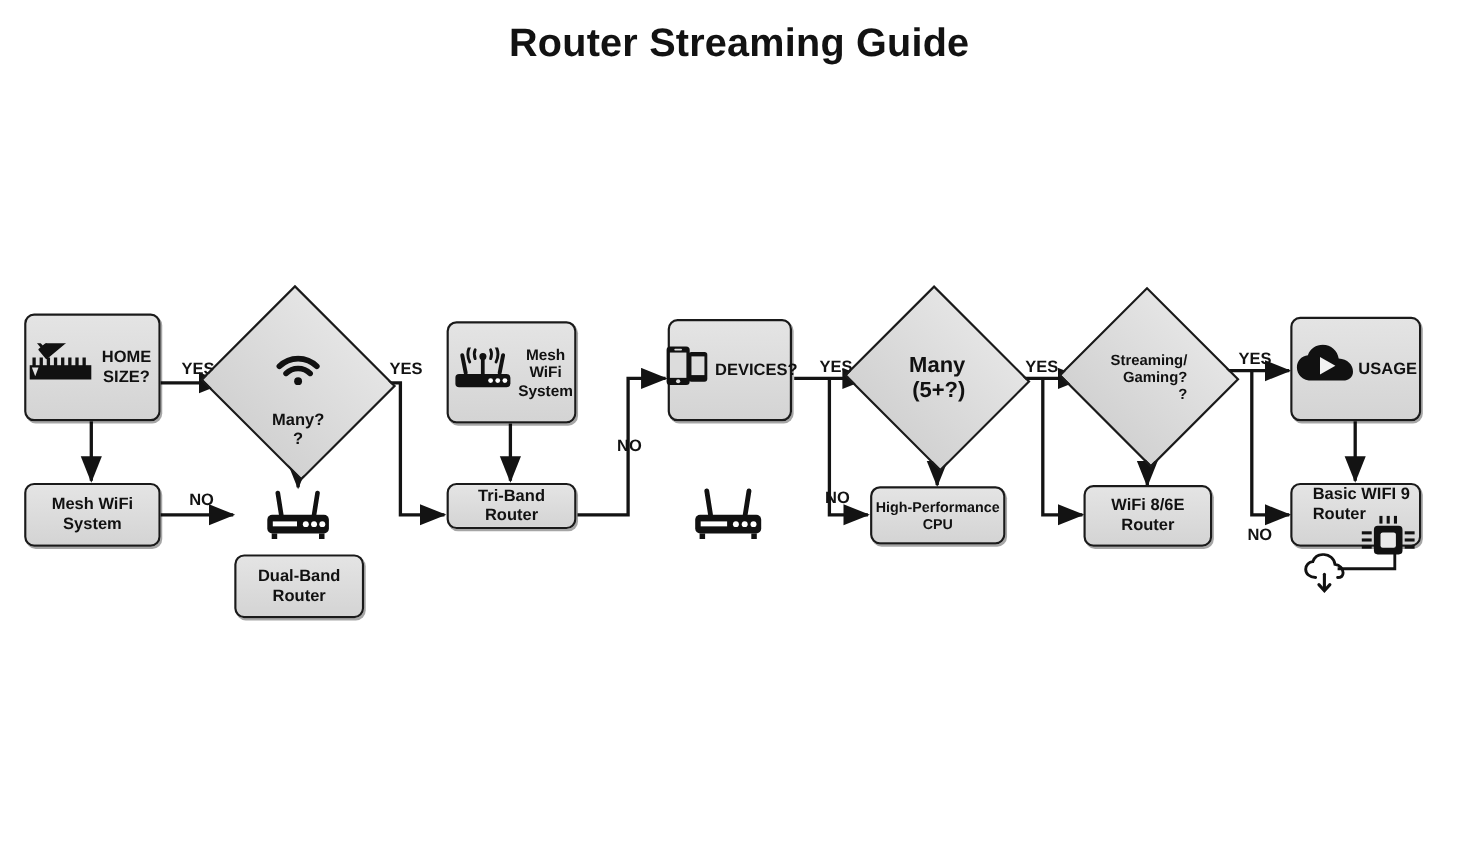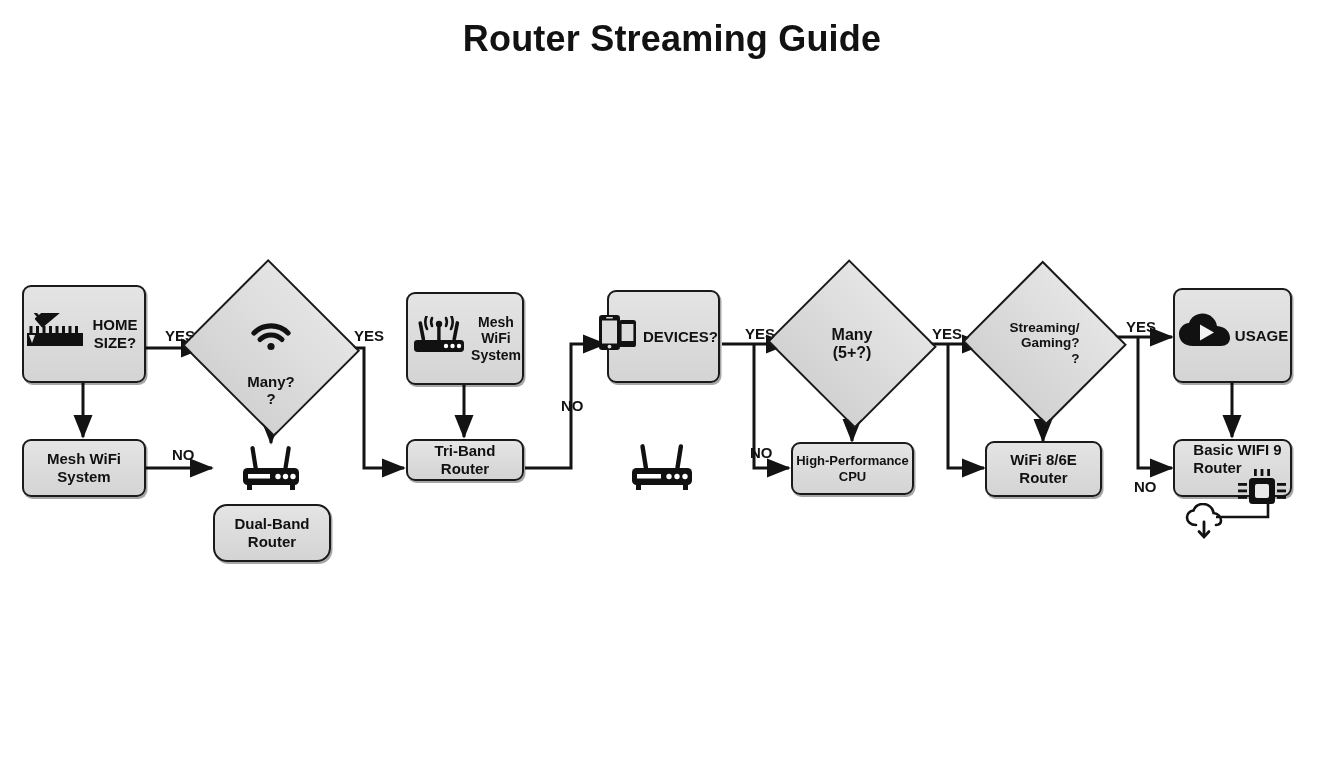--- a/index.html
+++ b/index.html
@@ -202,21 +202,21 @@
         <rect x="9" y="42" width="5" height="5"></rect>
           <rect x="52" y="42" width="5" height="5"></rect>
         <rect x="10" y="31" width="22" height="4.5" fill="#fff"></rect>
         <circle cx="40" cy="33.5" r="2.7" fill="#fff"></circle>
           <circle cx="47.5" cy="33.5" r="2.7" fill="#fff"></circle>
         <circle cx="55" cy="33.5" r="2.7" fill="#fff"></circle>
       </g>
     </svg>
   </span>
 
-  <div class="node" style="left:213px;top:504px;width:118px;height:58px;font-size:15px;border-radius:14px;">
+  <div class="node" style="left:213px;top:504px;width:118px;height:58px;font-size:15px;">
     <span class="lbl">Dual-Band
 Router</span>
   </div>
 
   <div class="node" style="left:406px;top:292px;width:118px;height:93px;font-size:14px;">
     <span class="icon in-node-icon">
       <svg width="62" height="38" viewBox="0 0 62 38">
         <g fill="#111">
           <rect x="12" y="5" width="3.6" height="20" rx="1.8" transform="rotate(-11 14 15)"></rect>
           <rect x="46" y="5" width="3.6" height="20" rx="1.8" transform="rotate(11 48 15)"></rect>
@@ -239,21 +239,21 @@
     </span>
     <span class="lbl">Mesh WiFi
 System</span>
   </div>
 
   <div class="node" style="left:406px;top:439px;width:118px;height:42px;font-size:15px;">
     <span class="lbl">Tri-Band
 Router</span>
   </div>
 
-  <div class="node" style="left:607px;top:290px;width:113px;height:93px;font-size:15px;justify-content:flex-end;">
+  <div class="node" style="left:607px;top:290px;width:113px;height:93px;font-size:15px;">
     <span class="icon in-node-icon">
       <svg width="48" height="40" viewBox="0 0 48 40">
         <g fill="#111">
           <rect x="24" y="7" width="17" height="27" rx="2.6"></rect>
           <rect x="26.6" y="11" width="11.8" height="17" fill="#dcdcdc"></rect>
           <rect x="4" y="2" width="21" height="35" rx="3.2"></rect>
           <rect x="7" y="7.5" width="15" height="23" fill="#dcdcdc"></rect>
           <rect x="11" y="4" width="7" height="1.6" rx=".8" fill="#dcdcdc"></rect>
           <circle cx="14.5" cy="33.6" r="1.9" fill="#dcdcdc"></circle>
         </g>
@@ -273,21 +273,21 @@
         <rect x="11" y="31" width="24" height="4.5" fill="#fff"></rect>
         <circle cx="43" cy="33.5" r="2.7" fill="#fff"></circle>
           <circle cx="51" cy="33.5" r="2.7" fill="#fff"></circle>
         <circle cx="59" cy="33.5" r="2.7" fill="#fff"></circle>
       </g>
     </svg>
   </span>
 
   <div class="diamond" style="left:790px;top:286px;width:124px;height:116px;">
     <span class="shape"></span>
-    <span class="dcontent" style="font-size:16px;">Many
+    <span class="dcontent" style="font-size:20px;text-align:right;">Many
 (5+?)</span>
   </div>
 
   <div class="node" style="left:791px;top:442px;width:123px;height:53px;font-size:13px;">
     <span class="lbl">High-Performance
 CPU</span>
   </div>
 
   <div class="diamond" style="left:985px;top:286px;width:119px;height:114px;">
     <span class="shape"></span>

